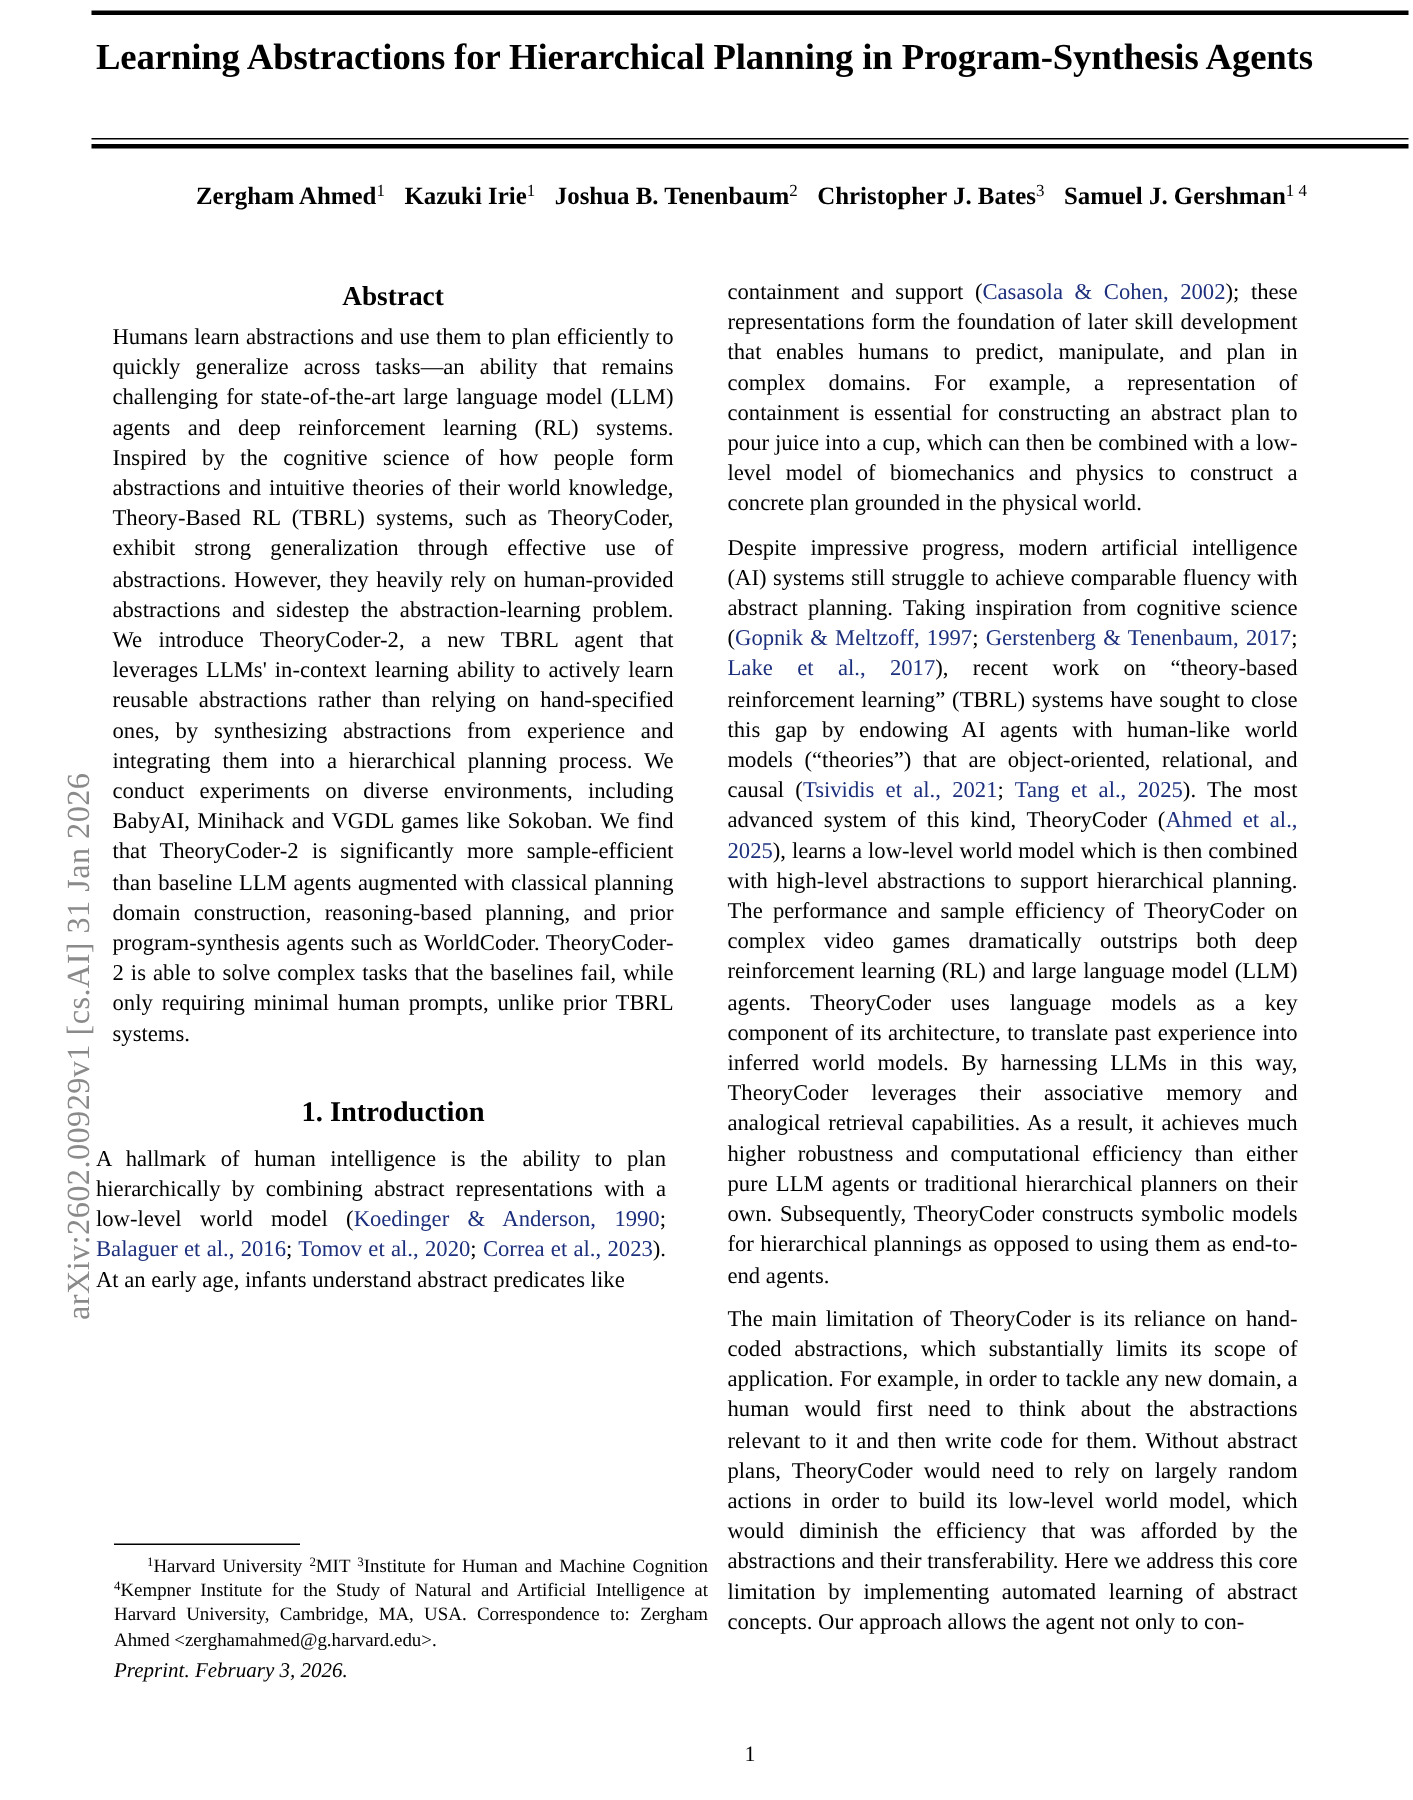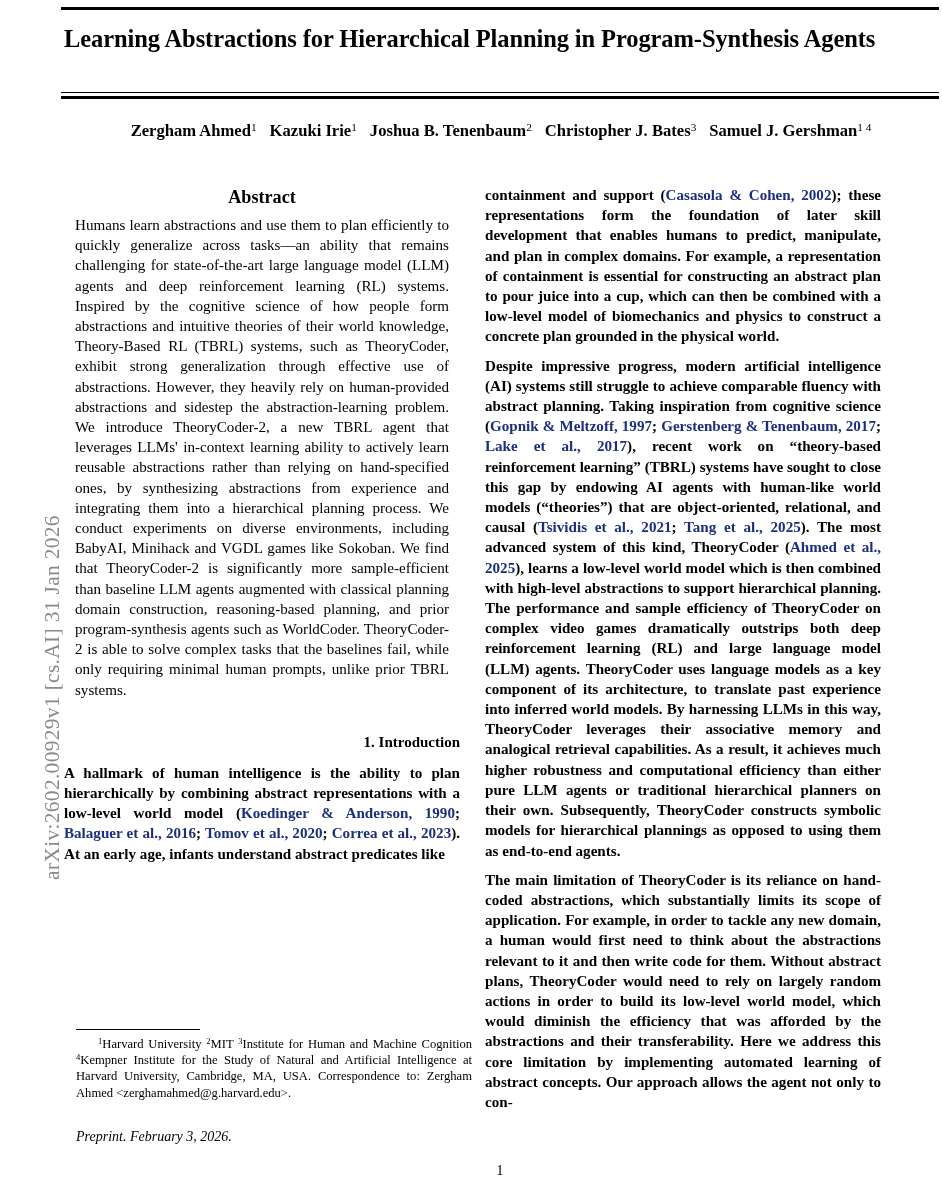--- a/index.html
+++ b/index.html
@@ -123,31 +123,30 @@
     margin: 0 0 6px 0;
     line-height: 24px;
   }
   .abstract-body {
     margin: 4px;
     padding: 0 7px;
     text-align: justify;
   }
 
   .section-head {
-    font-size: 15px;
+    font-size: 19px;
     font-weight: bold;
     margin: 30px 0 9px 0;
-    text-align: right;
+    text-align: center;
     line-height: 24px;
   }
 
   p.para {
-    margin: 0 0 9px 0;
-    text-align: justify;
-    font-weight: bold;
+    margin: 0 16px 9px 0;
+    text-align: justify;
   }
 
   .cite { color: #1c2f7d; }
 
   
   .footnote-wrap {
     position: absolute;
     left: 18px;
     top: 1029px;
     width: 396px;
@@ -161,21 +160,21 @@
   .footnote {
     font-size: 12.6px;
     line-height: 16.2px;
     text-align: justify;
     margin: 0;
   }
   .footnote .ind { padding-left: 22px; }
   .preprint {
     font-size: 14px;
     font-style: italic;
-    margin-top: 28px;
+    margin-top: 6px;
   }
 
   .page-number {
     position: absolute;
     left: 0;
     top: 1162px;
     width: 884px;
     text-align: center;
     font-size: 14.6px;
   }

